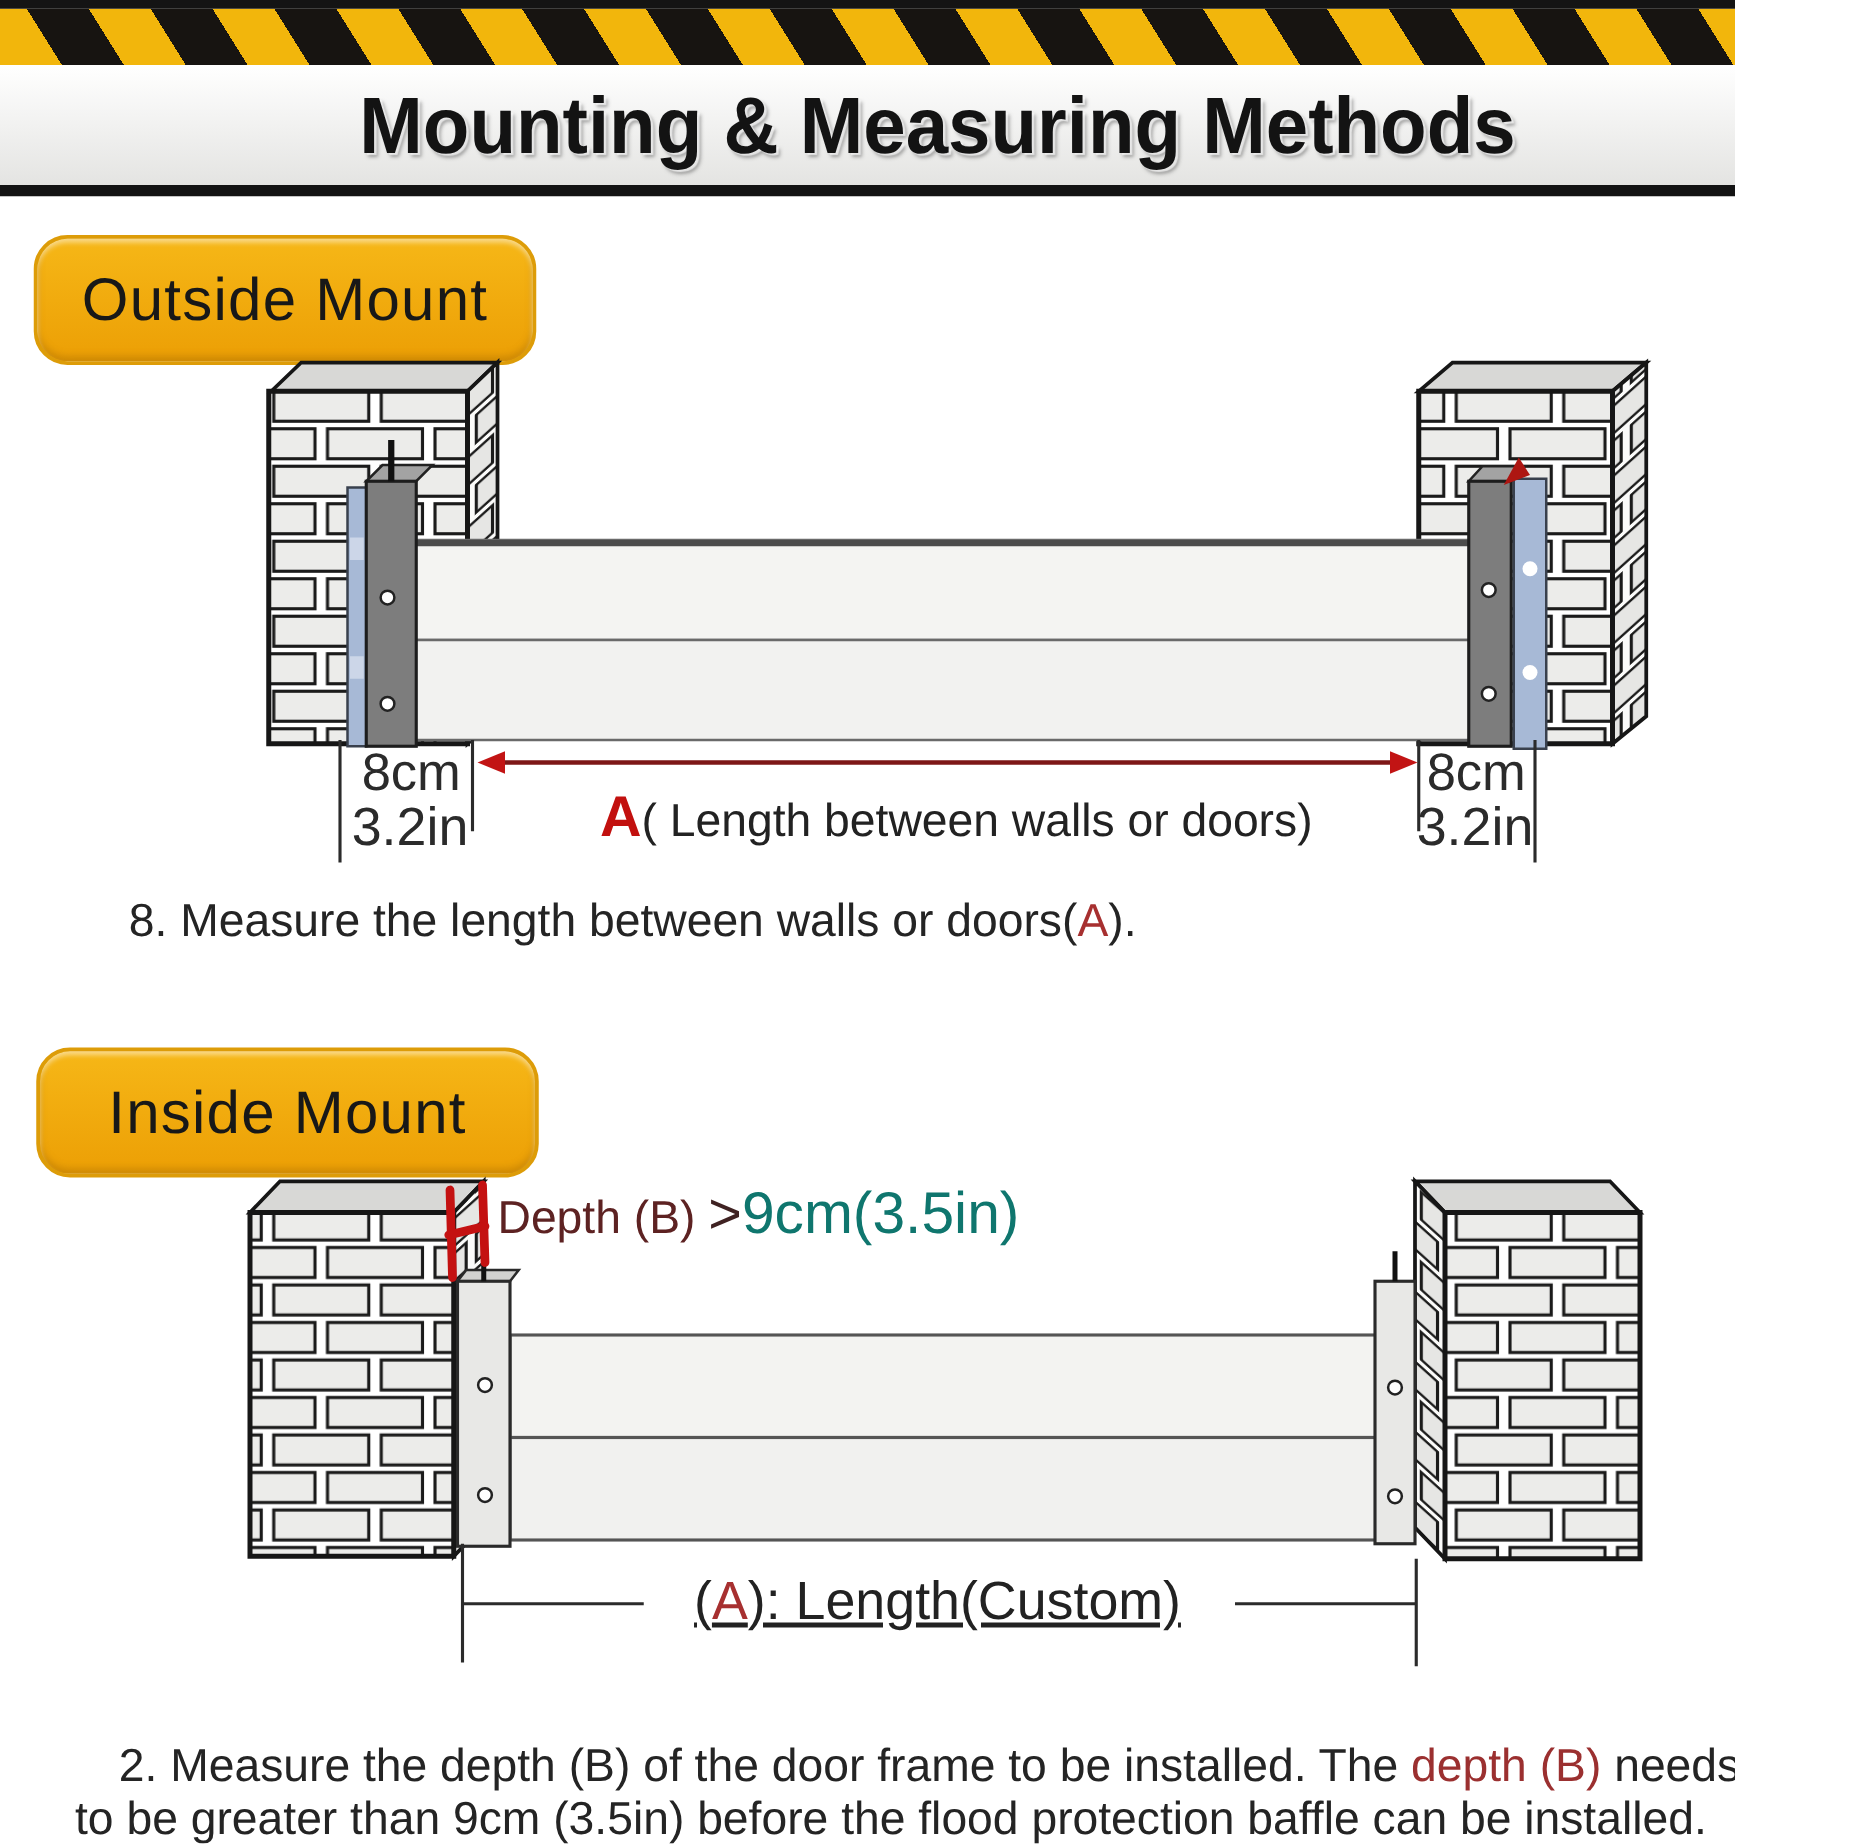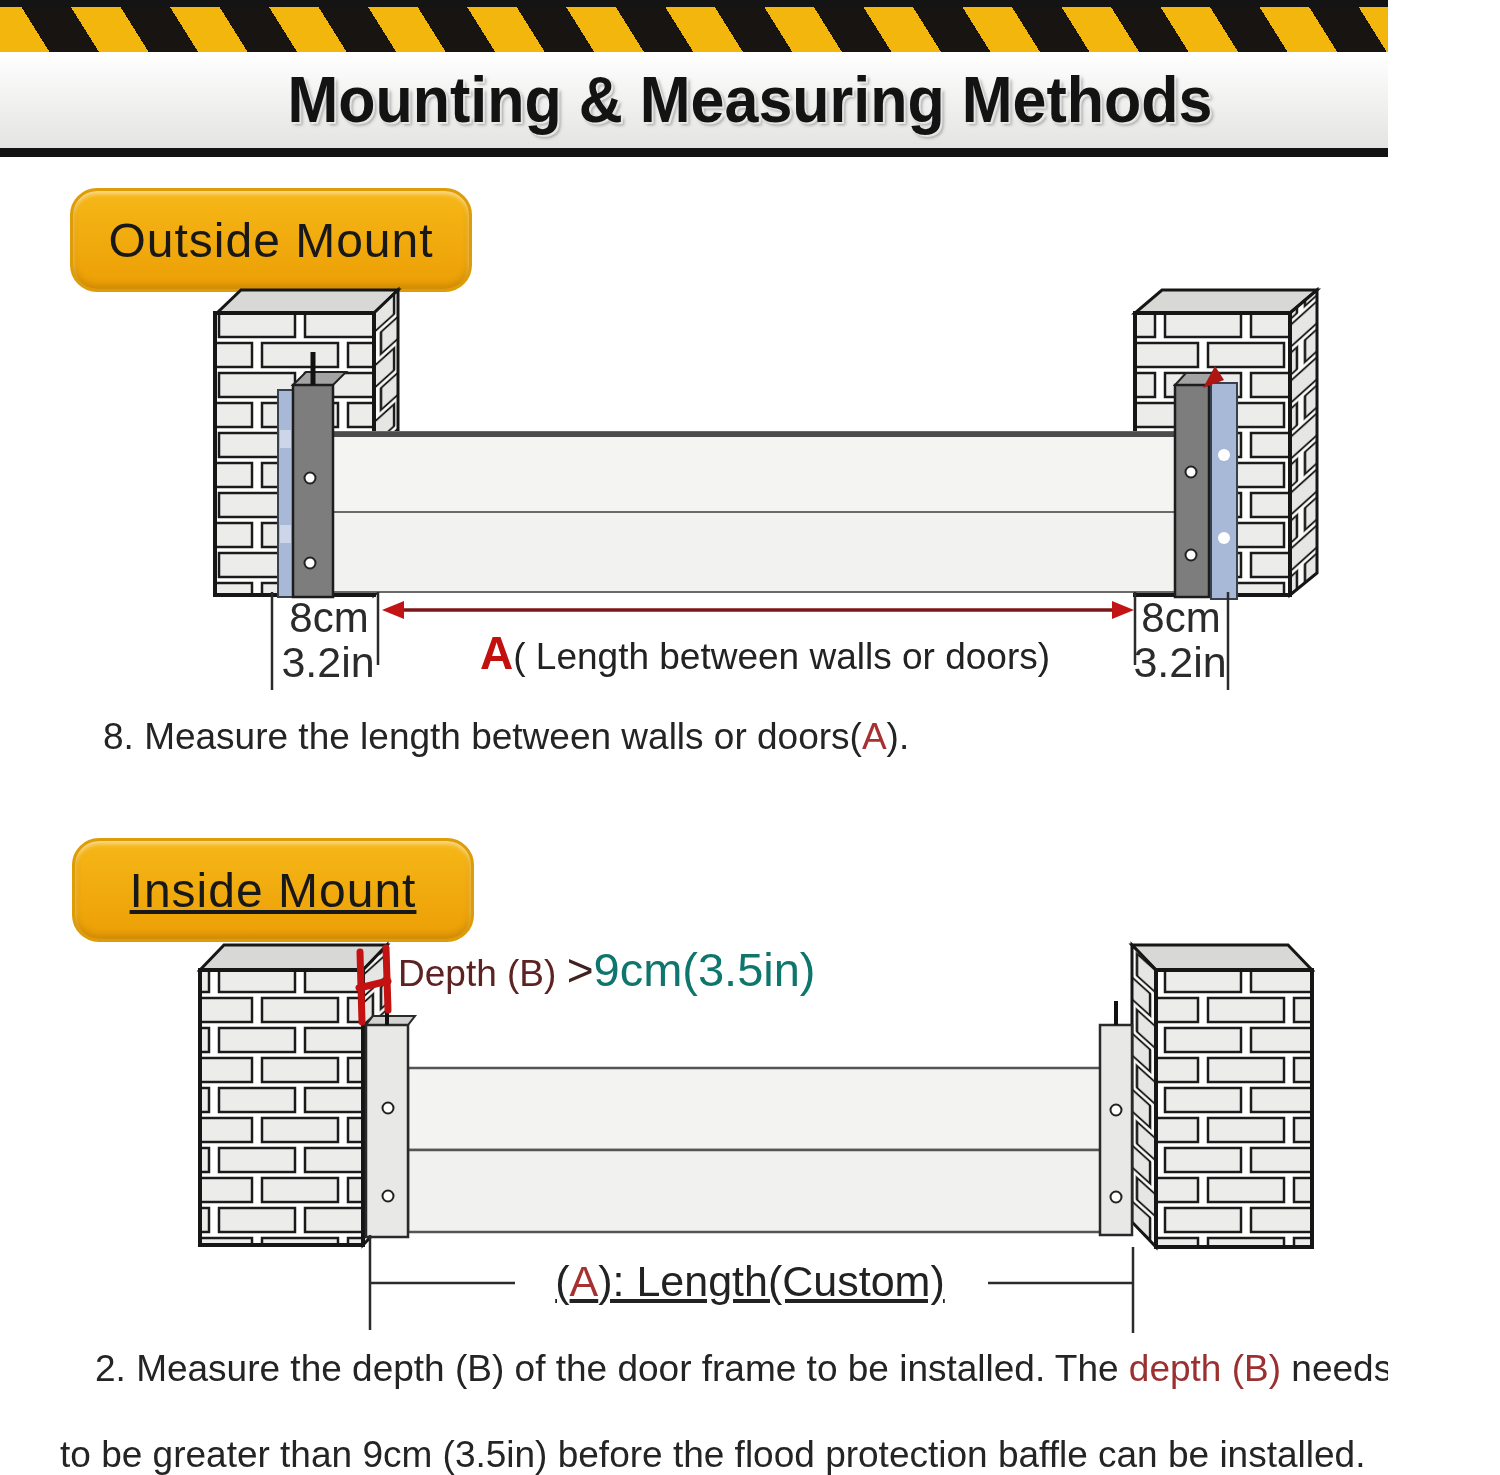--- a/index.html
+++ b/index.html
@@ -19,23 +19,23 @@
   .page-title{font-size:61px;font-weight:bold;color:#131313;letter-spacing:0;
         transform:scaleY(1.05);
         text-shadow:2px 2px 1px rgba(255,255,255,.75), 3px 3px 3px rgba(90,90,90,.55);}
 
   
   .badge{width:402px;height:104px;border-radius:27px;
         background:linear-gradient(#f6b717,#ec9f05);
         border:3px solid #dd9c08;box-sizing:border-box;
         display:flex;align-items:center;justify-content:center;
         font-size:48px;color:#181818;letter-spacing:1px;
-        box-shadow:inset 0 3px 4px rgba(255,255,255,.5), inset 0 -4px 6px rgba(150,95,0,.35);margin-left:43px;}
+        box-shadow:inset 0 3px 4px rgba(255,255,255,.5), inset 0 -4px 6px rgba(150,95,0,.35);}
   .badge-outside{left:27px;top:188px;}
-  .badge-inside{left:29px;top:838px;text-decoration:underline;}
+  .badge-inside{left:29px;top:838px;}
 
   
   .dim{font-size:42px;color:#2b2b2b;text-align:center;white-space:nowrap;line-height:1;}
   .dim-in{font-size:43px;}
   .span-label{font-size:37px;color:#222;text-align:left;white-space:nowrap;line-height:1;}
   .bigA{font-size:46px;font-weight:bold;color:#c2100e;}
   .smallA{color:#a73030;}
   .instr{font-size:37px;color:#242424;white-space:nowrap;line-height:1.15;}
   .red-val{color:#9b2b2b;}
   .maroon{color:#9b3030;}
@@ -207,20 +207,20 @@
   </svg>
 
   <div class="abs depth-label" style="left:398px;top:946px">
     <span class="depth-pre">Depth (B) </span><span class="depth-gt">&gt;</span><span class="depth-val">9cm(3.5in)</span>
   </div>
 
   <div class="abs len-label" style="left:545px;top:1260px;width:410px">
     <span>(</span><span class="smallA">A</span><span>): Length(Custom)</span>
   </div>
 
-  <div class="abs instr" style="left:95px;top:1348px">
+  <div class="abs instr" style="left:95px;top:1392px">
     <span>2. Measure the depth (B) of the door frame to be installed. The </span><span class="maroon">depth (B)</span><span> needs</span>
   </div>
   <div class="abs instr" style="left:60px;top:1434px">
     <span>to be greater than 9cm (3.5in) before the flood protection baffle can be installed.</span>
   </div>
 
 </div>
 
 </body></html>

